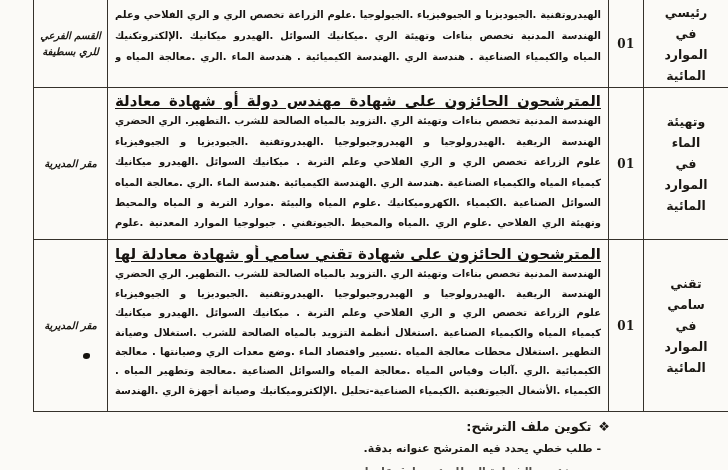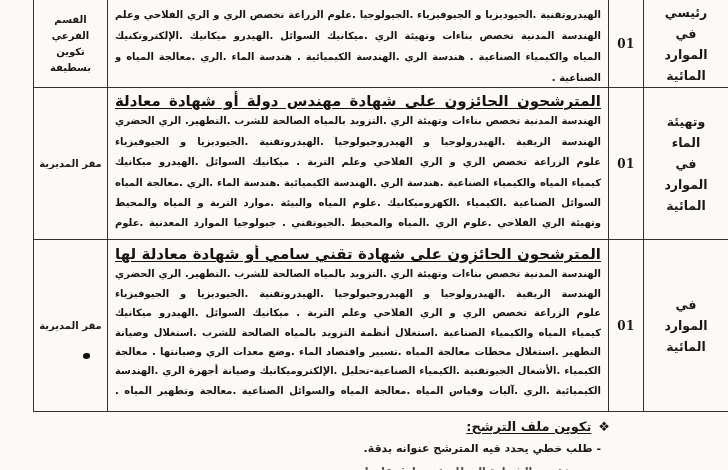--- a/index.html
+++ b/index.html
@@ -39,29 +39,29 @@
   .r3 .ln { --lh:19.4px; }
   .r3 .spec-inner { padding-top:5px; }
 
   .c-count { display:flex; align-items:center; justify-content:center;
              font-family:"DejaVu Serif", serif; font-weight:bold; font-size:12px; letter-spacing:.5px; }
 
   .c-title { display:flex; flex-direction:column; justify-content:center; align-items:center;
              font-weight:bold; font-size:12.5px; line-height:21px; text-align:center; padding:0 19px; }
 
   .c-loc { display:flex; flex-direction:column; justify-content:center; align-items:center;
-           font-weight:bold; font-size:10px; line-height:16px; text-align:center; padding:0 2px; }
+           font-weight:bold; font-size:10px; line-height:16px; text-align:center; padding:0 2px;font-style:italic; }
 
   .stray-dot { position:absolute; left:49px; top:113px; width:7px; height:6px;
                background:#15120e; border-radius:50% 40% 55% 45%; }
 
   
   .footer-heading { position:absolute; top:419px; right:118px;
                     font-weight:bold; font-size:13px; display:flex; align-items:center; gap:7px; }
-  .footer-heading .hd-text { text-decoration:underline; text-underline-offset:2px; }
+  .footer-heading .hd-text { text-underline-offset:2px; }
   .diamond-bullet { font-size:13px; line-height:1; }
   .footer-item { position:absolute; top:442px; right:127px; font-weight:bold; font-size:11px; }
   .footer-item-clipped { position:absolute; top:466px; right:133px; font-weight:bold; font-size:11px;
                          line-height:12px; opacity:.75; }
 </style>
 </head>
 <body>
 
 <div class="sheet">
 
@@ -74,26 +74,25 @@
     </div>
     <div class="cell c-count r1">
       <span>01</span>
     </div>
     <div class="cell c-spec r1">
       <div class="spec-inner">
         <div class="ln">التزويد بالمياه الصالحة للشرب .التطهير .الري الحضري .الهندسة الريفية .الهيدرولوجيا و الهيدروجيولوجيا</div>
         <div class="ln">الهيدروتقنية .الجيوديزيا و الجيوفيزياء .الجيولوجيا .علوم الزراعة تخصص الري و الري الفلاحي وعلم التربة.</div>
         <div class="ln">الهندسة المدنية تخصص بناءات وتهيئة الري .ميكانيك السوائل .الهيدرو ميكانيك .الإلكتروتكنيك .كيمياء.</div>
         <div class="ln">المياه والكيمياء الصناعية . هندسة الري .الهندسة الكيميائية . هندسة الماء .الري .معالجة المياه و السوائل</div>
-        <div class="ln short">الصناعية .</div>
       </div>
     </div>
     <div class="cell c-loc r1">
       <div>القسم الفرعي</div>
-      <div>تكوين بسطيفة</div>
+      <div>للري بسطيفة</div>
     </div>
 
     <div class="cell c-title r2">
       <div>وتهيئة</div>
       <div>الماء في</div>
       <div>الموارد</div>
       <div>المائية</div>
     </div>
     <div class="cell c-count r2">
       <span>01</span>
@@ -107,37 +106,38 @@
         <div class="ln">كيمياء المياه والكيمياء الصناعية .هندسة الري .الهندسة الكيميائية .هندسة الماء .الري .معالجة المياه و</div>
         <div class="ln">السوائل الصناعية .الكيمياء .الكهروميكانيك .علوم المياه والبيئة .موارد التربة و المياه والمحيط .علوم المياه</div>
         <div class="ln">وتهيئة الري الفلاحي .علوم الري .المياه والمحيط .الجيوتقني . جيولوجيا الموارد المعدنية .علوم الأرض والكون.</div>
       </div>
     </div>
     <div class="cell c-loc r2">
       <div>مقر المديرية</div>
     </div>
 
     <div class="cell c-title r3">
+      <div>تقني سامي</div>
       <div>في</div>
       <div>الموارد</div>
       <div>المائية</div>
     </div>
     <div class="cell c-count r3">
       <span>01</span>
     </div>
     <div class="cell c-spec r3">
       <div class="spec-inner">
         <div class="ln hdr">المترشحون الحائزون على شهادة تقني سامي أو شهادة معادلة لها في أحد التخصصات التالية:</div>
         <div class="ln">الهندسة المدنية تخصص بناءات وتهيئة الري .التزويد بالمياه الصالحة للشرب .التطهير. الري الحضري</div>
         <div class="ln">الهندسة الريفية .الهيدرولوجيا و الهيدروجيولوجيا .الهيدروتقنية .الجيوديزيا و الجيوفيزياء .الجيولوجيا.</div>
         <div class="ln">علوم الزراعة تخصص الري و الري الفلاحي وعلم التربة . ميكانيك السوائل .الهيدرو ميكانيك .الإلكتروتكنيك.</div>
         <div class="ln">كيمياء المياه والكيمياء الصناعية .استغلال أنظمة التزويد بالمياه الصالحة للشرب .استغلال وصيانة أنظمة</div>
         <div class="ln">التطهير .استغلال محطات معالجة المياه .تسيير واقتصاد الماء .وضع معدات الري وصيانتها . معالجة المياه</div>
+        <div class="ln">الكيميائية .الري .آليات وقياس المياه .معالجة المياه والسوائل الصناعية .معالجة وتطهير المياه .</div>
         <div class="ln">الكيمياء .الأشغال الجيوتقنية .الكيمياء الصناعية-تحليل .الإلكتروميكانيك وصيانة أجهزة الري .الهندسة</div>
-        <div class="ln">الكيميائية .الري .آليات وقياس المياه .معالجة المياه والسوائل الصناعية .معالجة وتطهير المياه .</div>
       </div>
     </div>
     <div class="cell c-loc r3">
       <div>مقر المديرية</div>
       <span class="stray-dot"></span>
     </div>
 
   </div>
 
   <div class="footer-heading">

